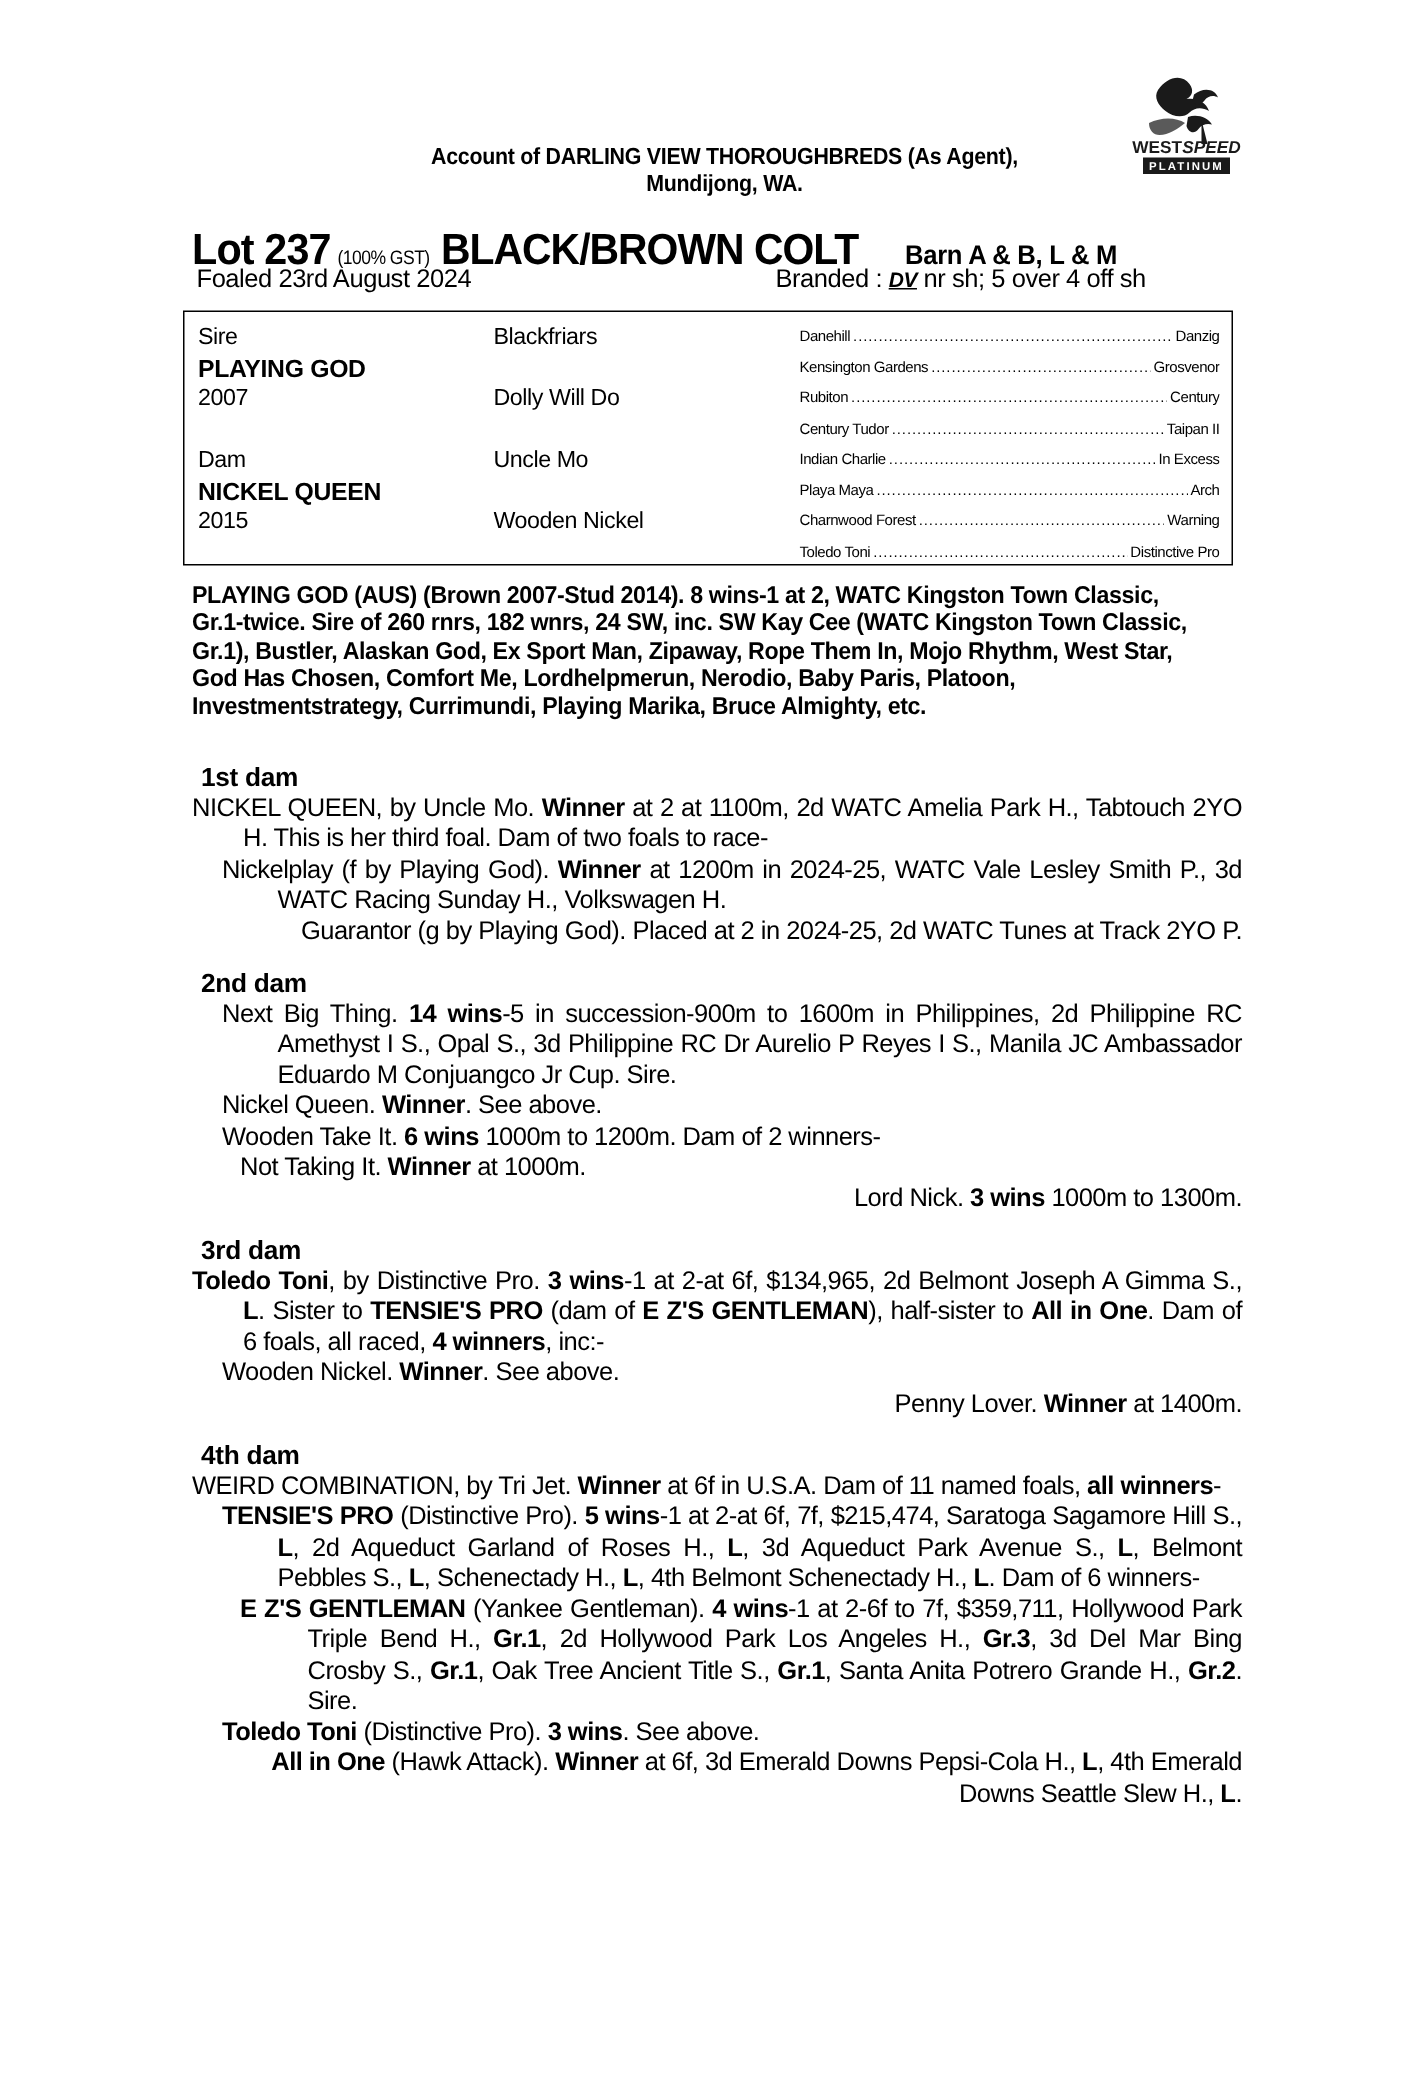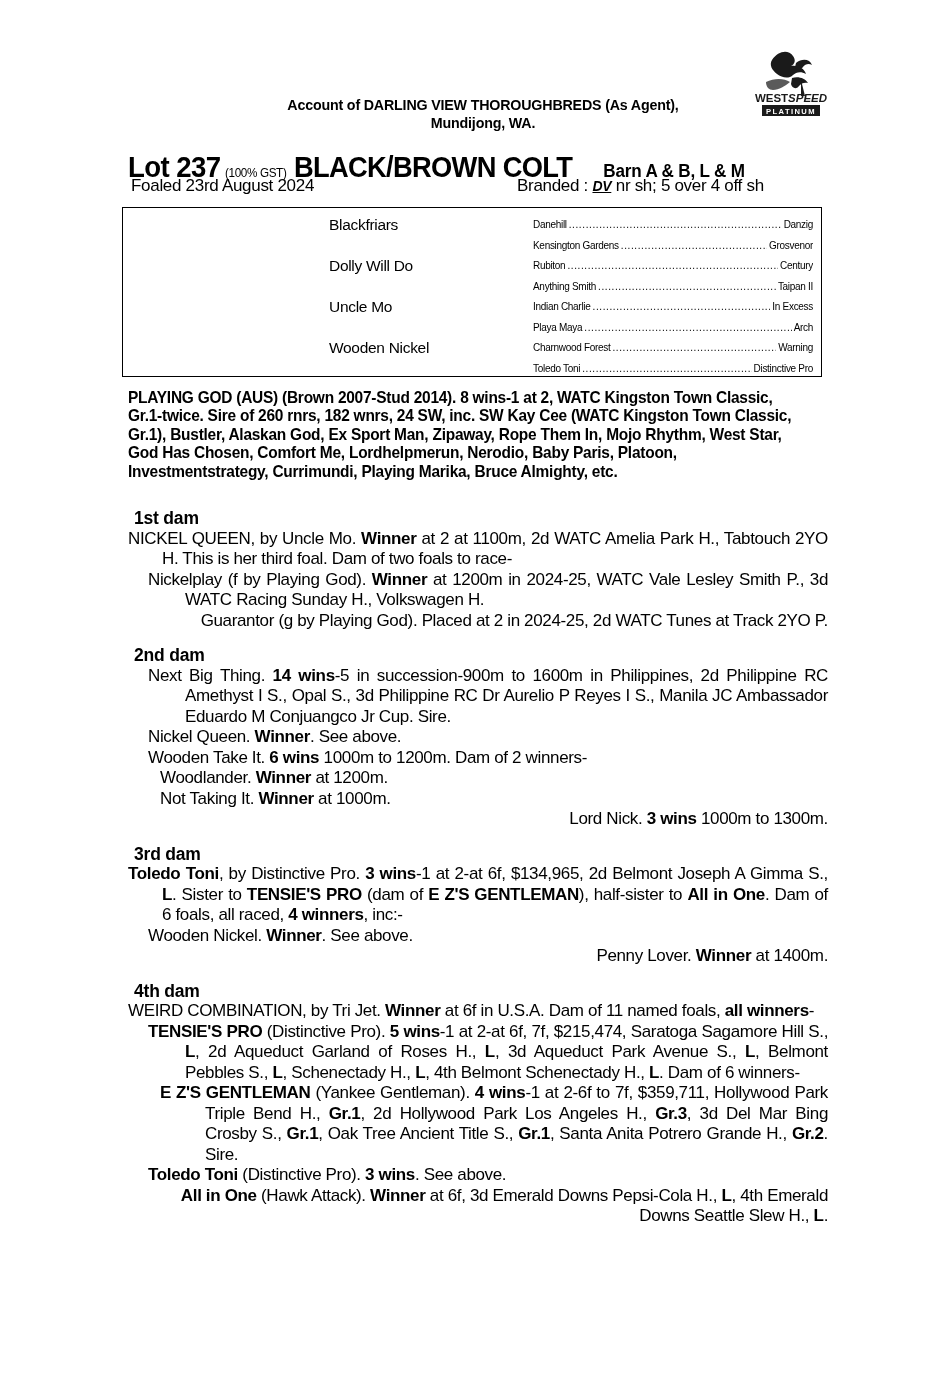--- a/index.html
+++ b/index.html
@@ -270,20 +270,30 @@
     <span class="lot-no">Lot 237</span><span class="gst">(100% GST)</span><span class="colour-sex">BLACK/BROWN COLT</span><span class="barn">Barn A &amp; B, L &amp; M</span>
   </div>
 
   <div class="subline">
     <span class="foaled">Foaled 23rd August 2024</span>
     <span class="branded"><span>Branded : </span><span class="brand-mark">DV</span><span> nr sh; 5 over 4 off sh</span></span>
   </div>
 
   <div class="ped">
     <div class="ped-inner">
+      <div class="ped-col-a">
+          <div class="ped-row">Sire</div>
+          <div class="ped-row name">PLAYING GOD</div>
+          <div class="ped-row">2007</div>
+          <div class="ped-row blank">&nbsp;</div>
+          <div class="ped-row">Dam</div>
+          <div class="ped-row name">NICKEL QUEEN</div>
+          <div class="ped-row">2015</div>
+          <div class="ped-row blank">&nbsp;</div>
+        </div>
       <div class="ped-col-b">
           <div class="ped-row">Blackfriars</div>
           <div class="ped-row blank">&nbsp;</div>
           <div class="ped-row">Dolly Will Do</div>
           <div class="ped-row blank">&nbsp;</div>
           <div class="ped-row">Uncle Mo</div>
           <div class="ped-row blank">&nbsp;</div>
           <div class="ped-row">Wooden Nickel</div>
           <div class="ped-row blank">&nbsp;</div>
         </div>
@@ -297,21 +307,21 @@
             <span class="l-name">Kensington Gardens</span>
             <span class="l-dots">..........................................................................................</span>
             <span class="l-val">Grosvenor</span>
           </div>
           <div class="leader">
             <span class="l-name">Rubiton</span>
             <span class="l-dots">..........................................................................................</span>
             <span class="l-val">Century</span>
           </div>
           <div class="leader">
-            <span class="l-name">Anything Smith</span>
+            <span class="l-name">Century Tudor</span>
             <span class="l-dots">..........................................................................................</span>
             <span class="l-val">Taipan II</span>
           </div>
           <div class="leader">
             <span class="l-name">Indian Charlie</span>
             <span class="l-dots">..........................................................................................</span>
             <span class="l-val">In Excess</span>
           </div>
           <div class="leader">
             <span class="l-name">Playa Maya</span>
@@ -356,23 +366,20 @@
         <div class="entry lvl1">
           <span class="hang">Next Big Thing. <b>14 wins</b>-5 in succession-900m to 1600m in Philippines, 2d Philippine RC Amethyst I S., Opal S., 3d Philippine RC Dr Aurelio P Reyes I S., Manila JC Ambassador Eduardo M Conjuangco Jr Cup. Sire.</span>
         </div>
         <div class="entry lvl1">
           <span class="hang">Nickel Queen. <b>Winner</b>. See above.</span>
         </div>
         <div class="entry lvl1">
           <span class="hang">Wooden Take It. <b>6 wins</b> 1000m to 1200m. Dam of 2 winners-</span>
         </div>
         <div class="entry lvl2">
-          <span class="hang">Woodlander. <b>Winner</b> at 1200m.</span>
-        </div>
-        <div class="entry lvl2">
           <span class="hang">Not Taking It. <b>Winner</b> at 1000m.</span>
         </div>
         <div class="entry lvl1">
           <span class="hang">Lord Nick. <b>3 wins</b> 1000m to 1300m.</span>
         </div>
       </div>
 
     <div class="dam-head">3rd dam</div>
     <div>
         <div class="entry lvl0">

